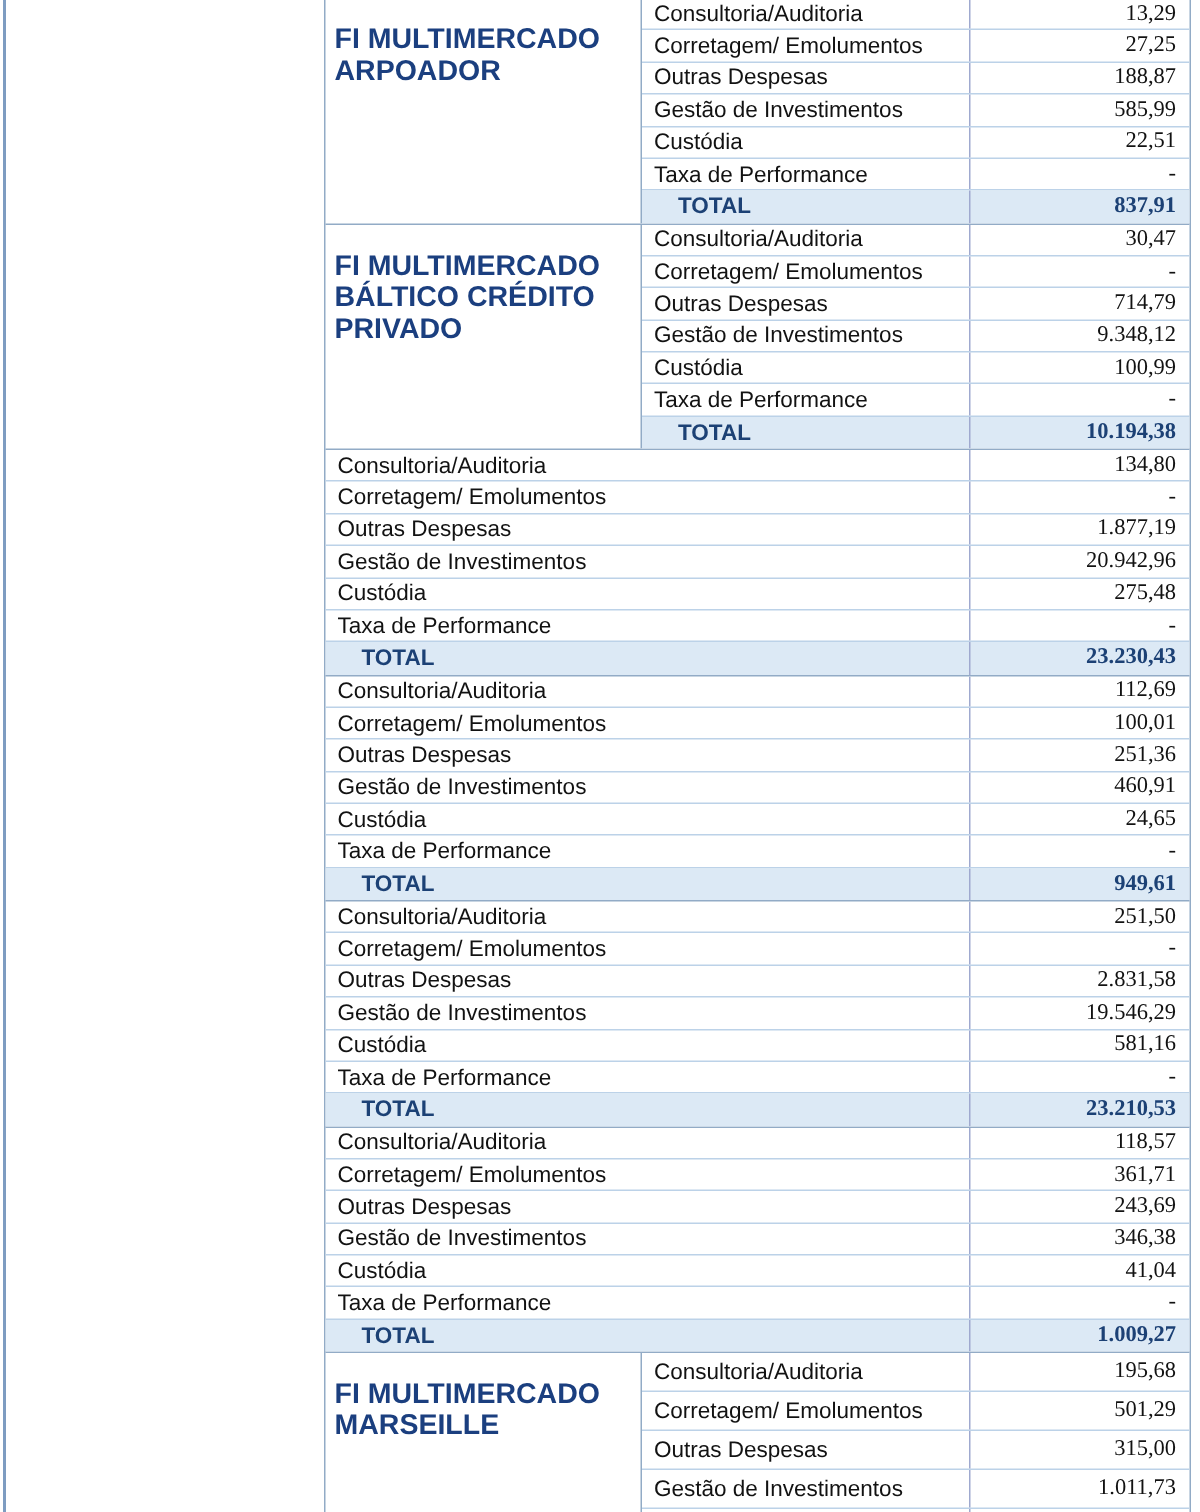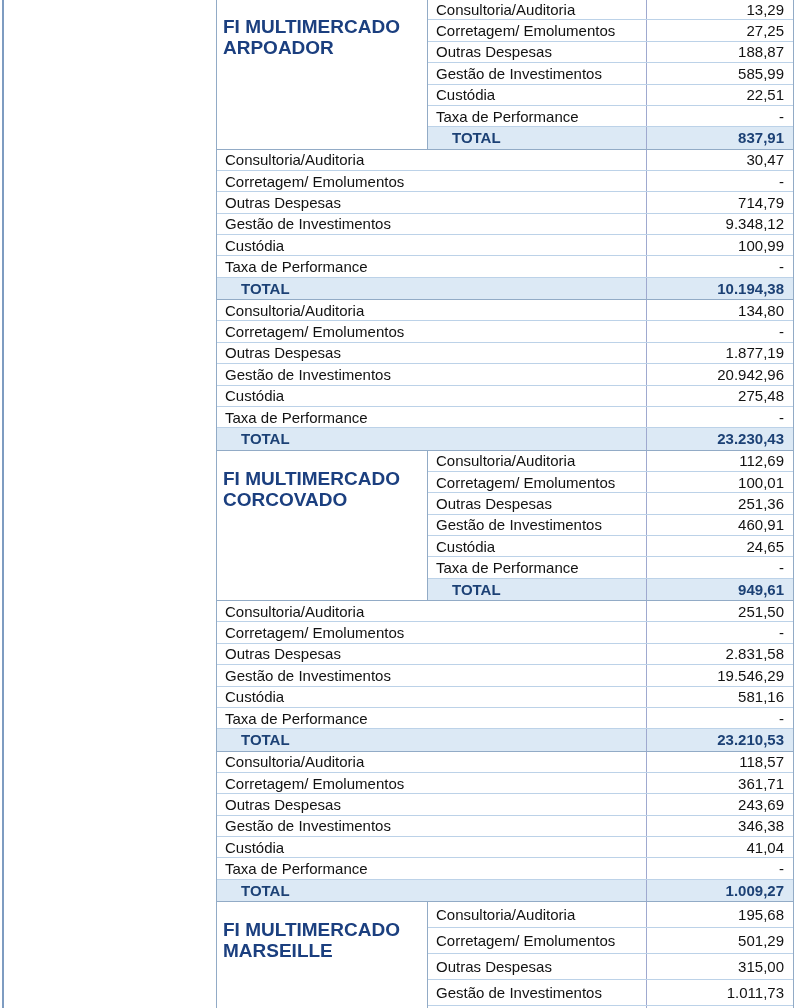--- a/index.html
+++ b/index.html
@@ -73,20 +73,21 @@
     border-right: 1.5px solid #9fa9cf;
   }
   .row .value {
     flex: 0 0 146px;
     width: 146px;
     box-sizing: border-box;
     display: flex;
     align-items: center;
     justify-content: flex-end;
     padding-right: 9px;
+    font-family: Liberation Serif, serif;
   }
   .row.total {
     background: #dce9f5;
     font-weight: bold;
     color: #1c4175;
     padding-left: 16px;
   }
 </style>
 </head>
 <body>
@@ -128,20 +129,21 @@
   </div>
 
   <div class="row total">
     <div class="label">TOTAL</div>
     <div class="value">837,91</div>
   </div>
 </div>
   </div>
 
   <div class="block">
+    <div class="fund-name">FI MULTIMERCADO BÁLTICO CRÉDITO PRIVADO</div>
     <div class="rows">
   <div class="row">
     <div class="label">Consultoria/Auditoria</div>
     <div class="value">30,47</div>
   </div>
 
   <div class="row">
     <div class="label">Corretagem/ Emolumentos</div>
     <div class="value">-</div>
   </div>
@@ -206,21 +208,20 @@
   </div>
 
   <div class="row total">
     <div class="label">TOTAL</div>
     <div class="value">23.230,43</div>
   </div>
 </div>
   </div>
 
   <div class="block">
-    <div class="fund-name">FI MULTIMERCADO CORCOVADO</div>
     <div class="rows">
   <div class="row">
     <div class="label">Consultoria/Auditoria</div>
     <div class="value">112,69</div>
   </div>
 
   <div class="row">
     <div class="label">Corretagem/ Emolumentos</div>
     <div class="value">100,01</div>
   </div>

